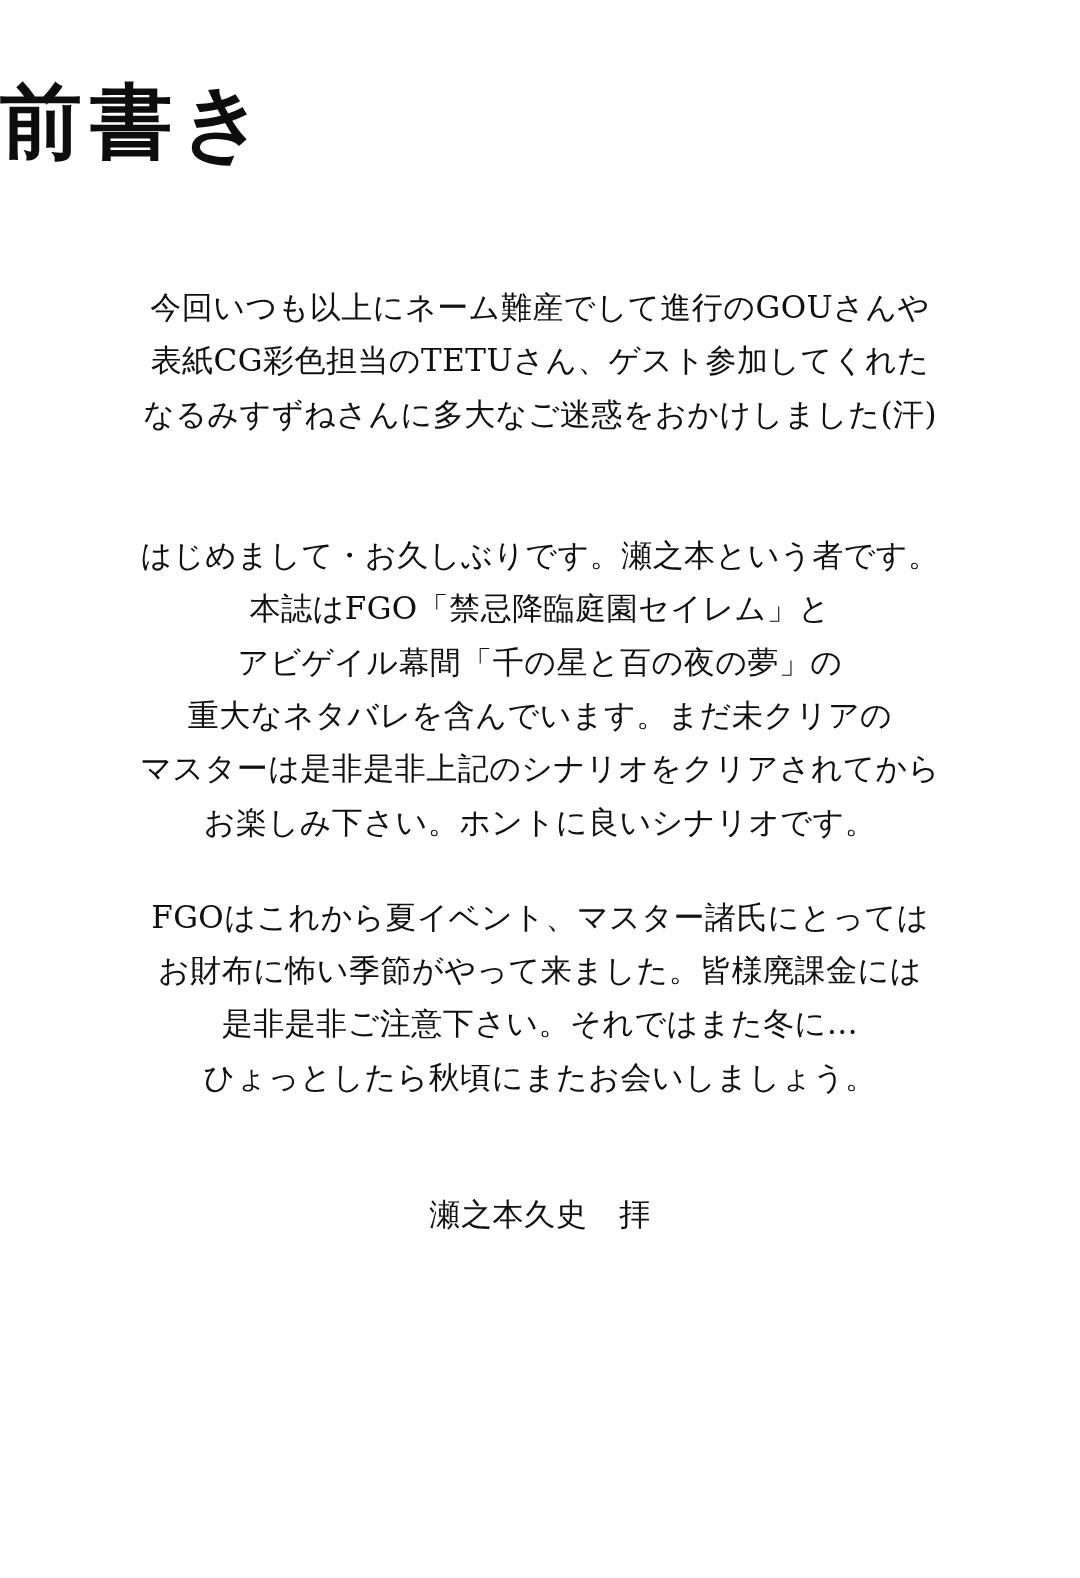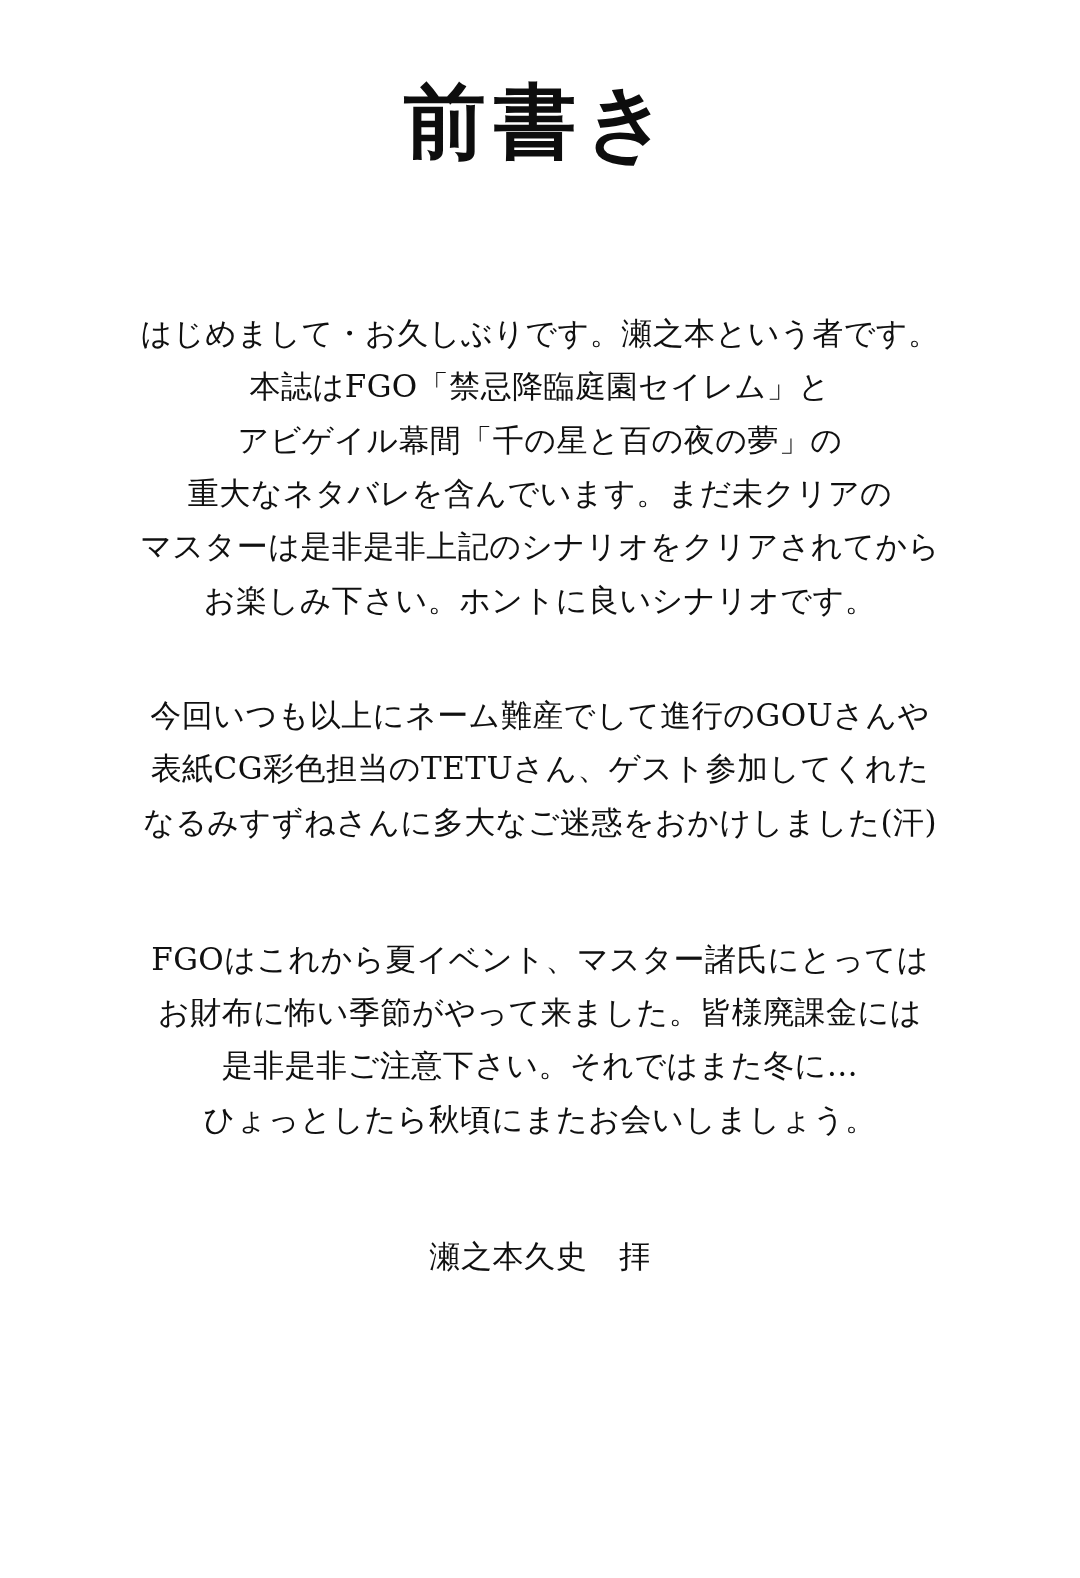--- a/index.html
+++ b/index.html
@@ -15,21 +15,21 @@
     overflow: hidden;
   }
   .page {
     position: relative;
     width: 1080px;
     height: 1170px;
     box-sizing: border-box;
     background: #ffffff;
     display: flex;
     flex-direction: column;
-    align-items: center;
+    align-items: flex-start;
   }
   .afterword-title {
     margin-top: 78px;
     font-size: 82px;
     line-height: 1.05;
     letter-spacing: 0.10em;
     font-weight: 600;
     color: #0d0d0d;
     text-align: center;
     font-family: "DejaVu Serif", "Liberation Serif", serif;
@@ -47,21 +47,21 @@
     text-align: center;
     white-space: pre-line;
   }
   .para.first {
     margin-top: 88px;
   }
   .para.second {
     margin-top: 62px;
   }
   .para.third {
-    margin-top: 84px;
+    margin-top: 42px;
   }
   .signature {
     margin-top: 90px;
     font-size: 31px;
     letter-spacing: 0.02em;
     color: #101010;
     text-align: center;
     white-space: pre;
   }
   .spacer {
@@ -69,29 +69,29 @@
   }
 </style>
 </head>
 <body>
 
 <div class="page">
 
   <h1 class="afterword-title">前書き</h1>
 
   <div class="body-block">
+    <p class="para second">今回いつも以上にネーム難産でして進行のGOUさんや
+表紙CG彩色担当のTETUさん、ゲスト参加してくれた
+なるみすずねさんに多大なご迷惑をおかけしました(汗)</p>
     <p class="para first">はじめまして・お久しぶりです。瀬之本という者です。
 本誌はFGO「禁忌降臨庭園セイレム」と
 アビゲイル幕間「千の星と百の夜の夢」の
 重大なネタバレを含んでいます。まだ未クリアの
 マスターは是非是非上記のシナリオをクリアされてから
 お楽しみ下さい。ホントに良いシナリオです。</p>
-    <p class="para second">今回いつも以上にネーム難産でして進行のGOUさんや
-表紙CG彩色担当のTETUさん、ゲスト参加してくれた
-なるみすずねさんに多大なご迷惑をおかけしました(汗)</p>
     <p class="para third">FGOはこれから夏イベント、マスター諸氏にとっては
 お財布に怖い季節がやって来ました。皆様廃課金には
 是非是非ご注意下さい。それではまた冬に…
 ひょっとしたら秋頃にまたお会いしましょう。</p>
     <div class="signature">瀬之本久史　拝</div>
   </div>
 
   <div class="spacer"></div>
 </div>
 

